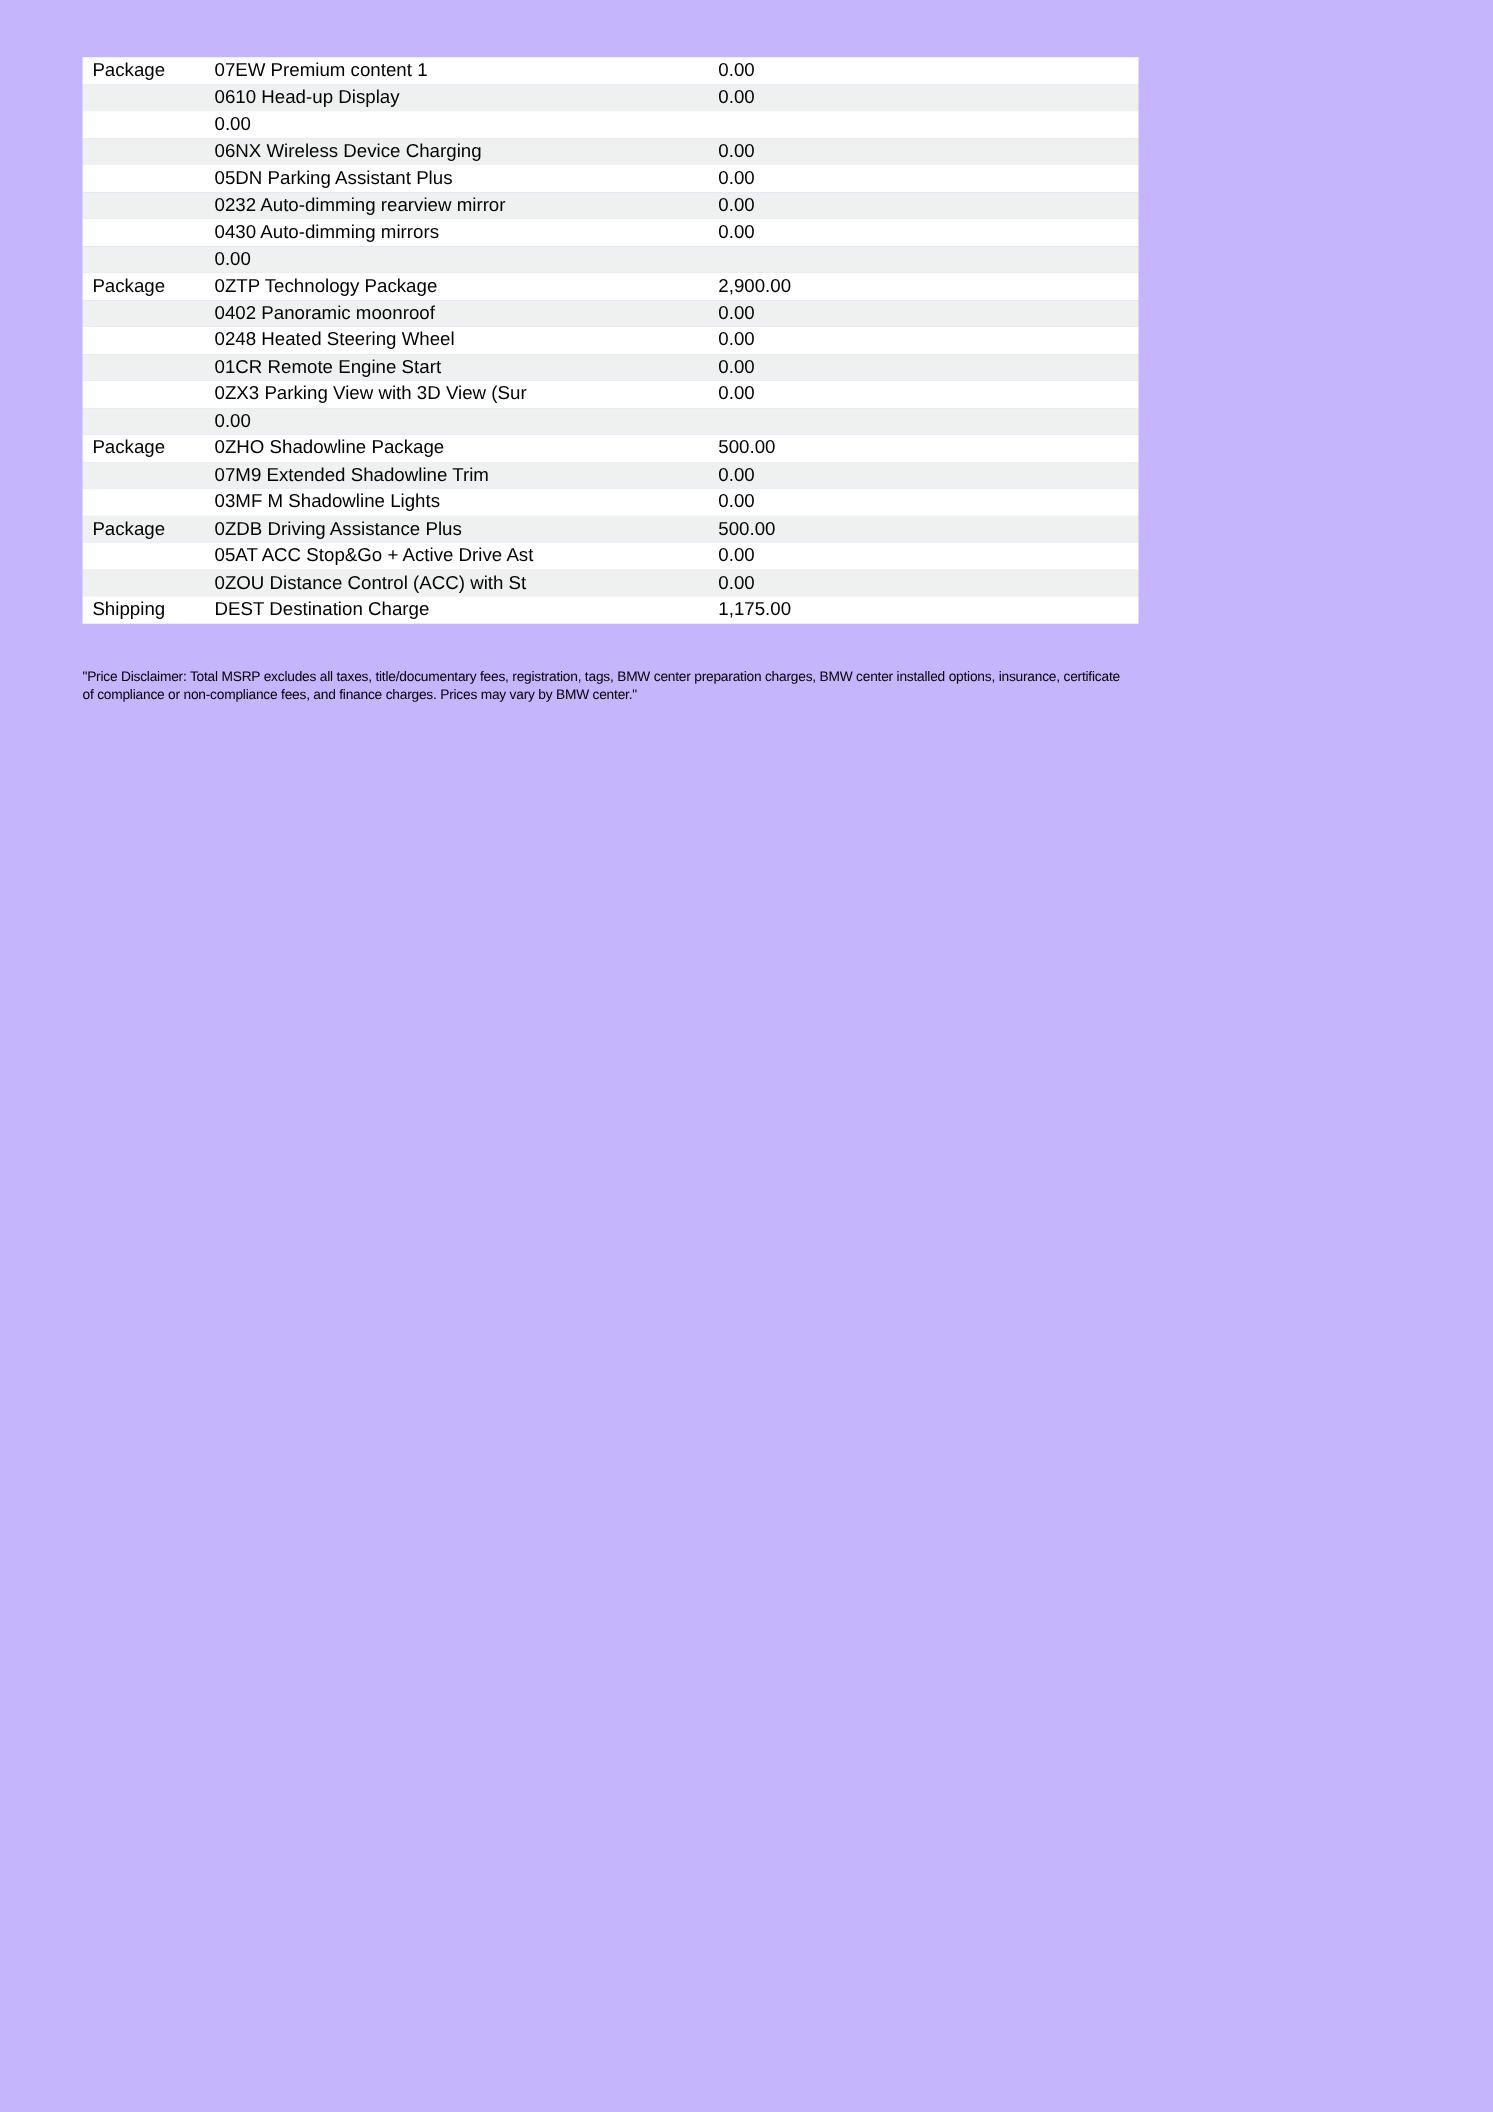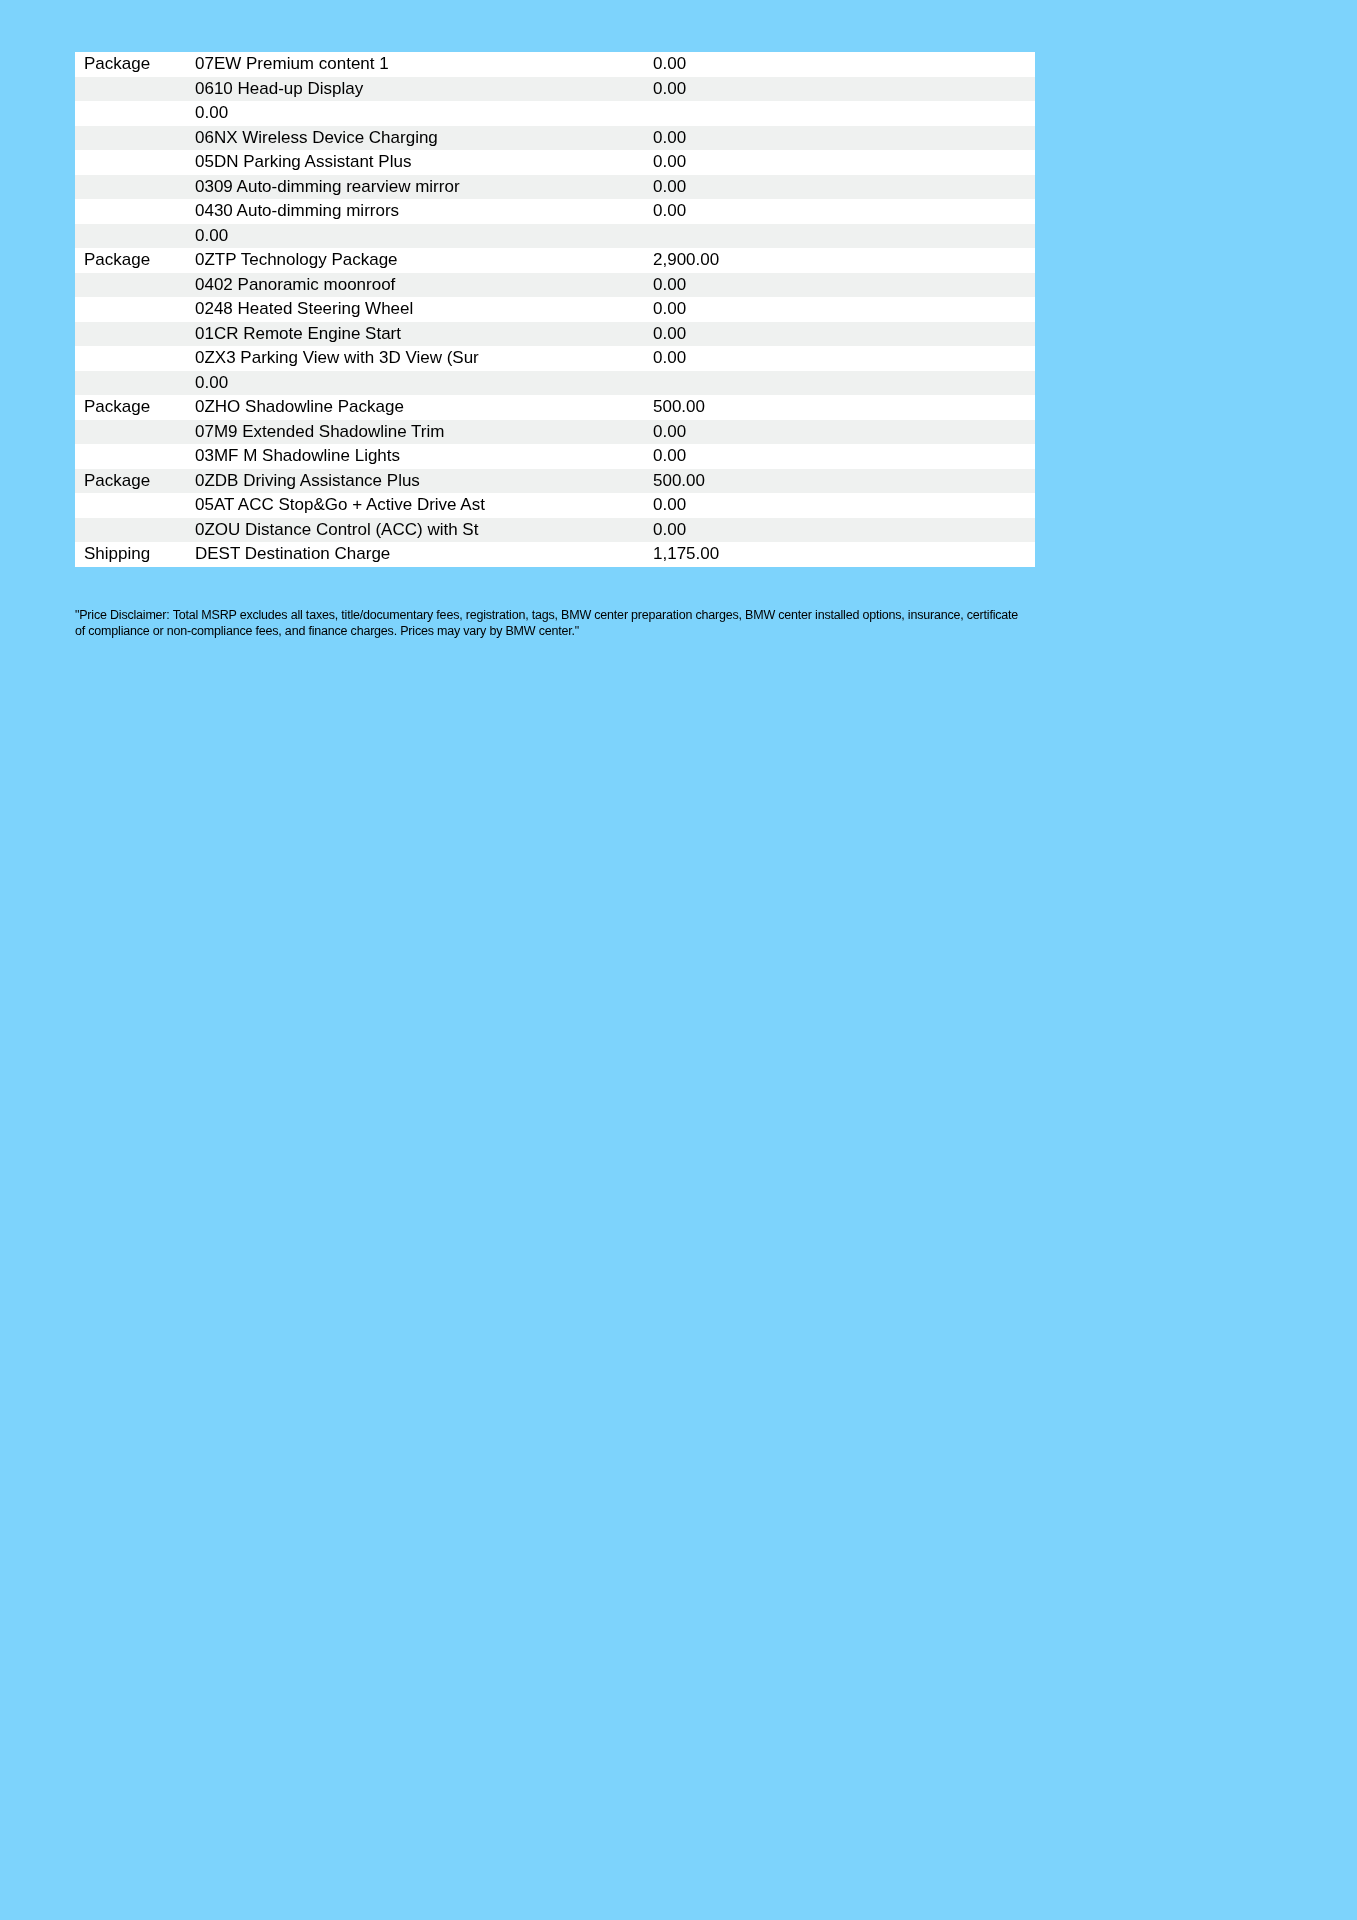--- a/index.html
+++ b/index.html
@@ -13,21 +13,21 @@
     position: relative;
     font-family: "Liberation Sans", sans-serif;
     color: #000000;
   }
   .page {
     position: absolute;
     top: 0;
     left: 0;
     width: 1357px;
     height: 1920px;
-    background: #7dd3fc;
+    background: #c4b5fd;
   }
   .price-table {
     position: absolute;
     top: 52px;
     left: 75px;
     width: 960px;
   }
   .trow {
     display: grid;
     grid-template-columns: 120px 458px 144px auto;
@@ -93,21 +93,21 @@
       <div class="cell-fill"></div>
     </div>
       <div class="trow">
       <div class="cell-cat"></div>
       <div class="cell-desc">05DN Parking Assistant Plus</div>
       <div class="cell-price">0.00</div>
       <div class="cell-fill"></div>
     </div>
       <div class="trow">
       <div class="cell-cat"></div>
-      <div class="cell-desc">0309 Auto-dimming rearview mirror</div>
+      <div class="cell-desc">0232 Auto-dimming rearview mirror</div>
       <div class="cell-price">0.00</div>
       <div class="cell-fill"></div>
     </div>
       <div class="trow">
       <div class="cell-cat"></div>
       <div class="cell-desc">0430 Auto-dimming mirrors</div>
       <div class="cell-price">0.00</div>
       <div class="cell-fill"></div>
     </div>
       <div class="trow">

